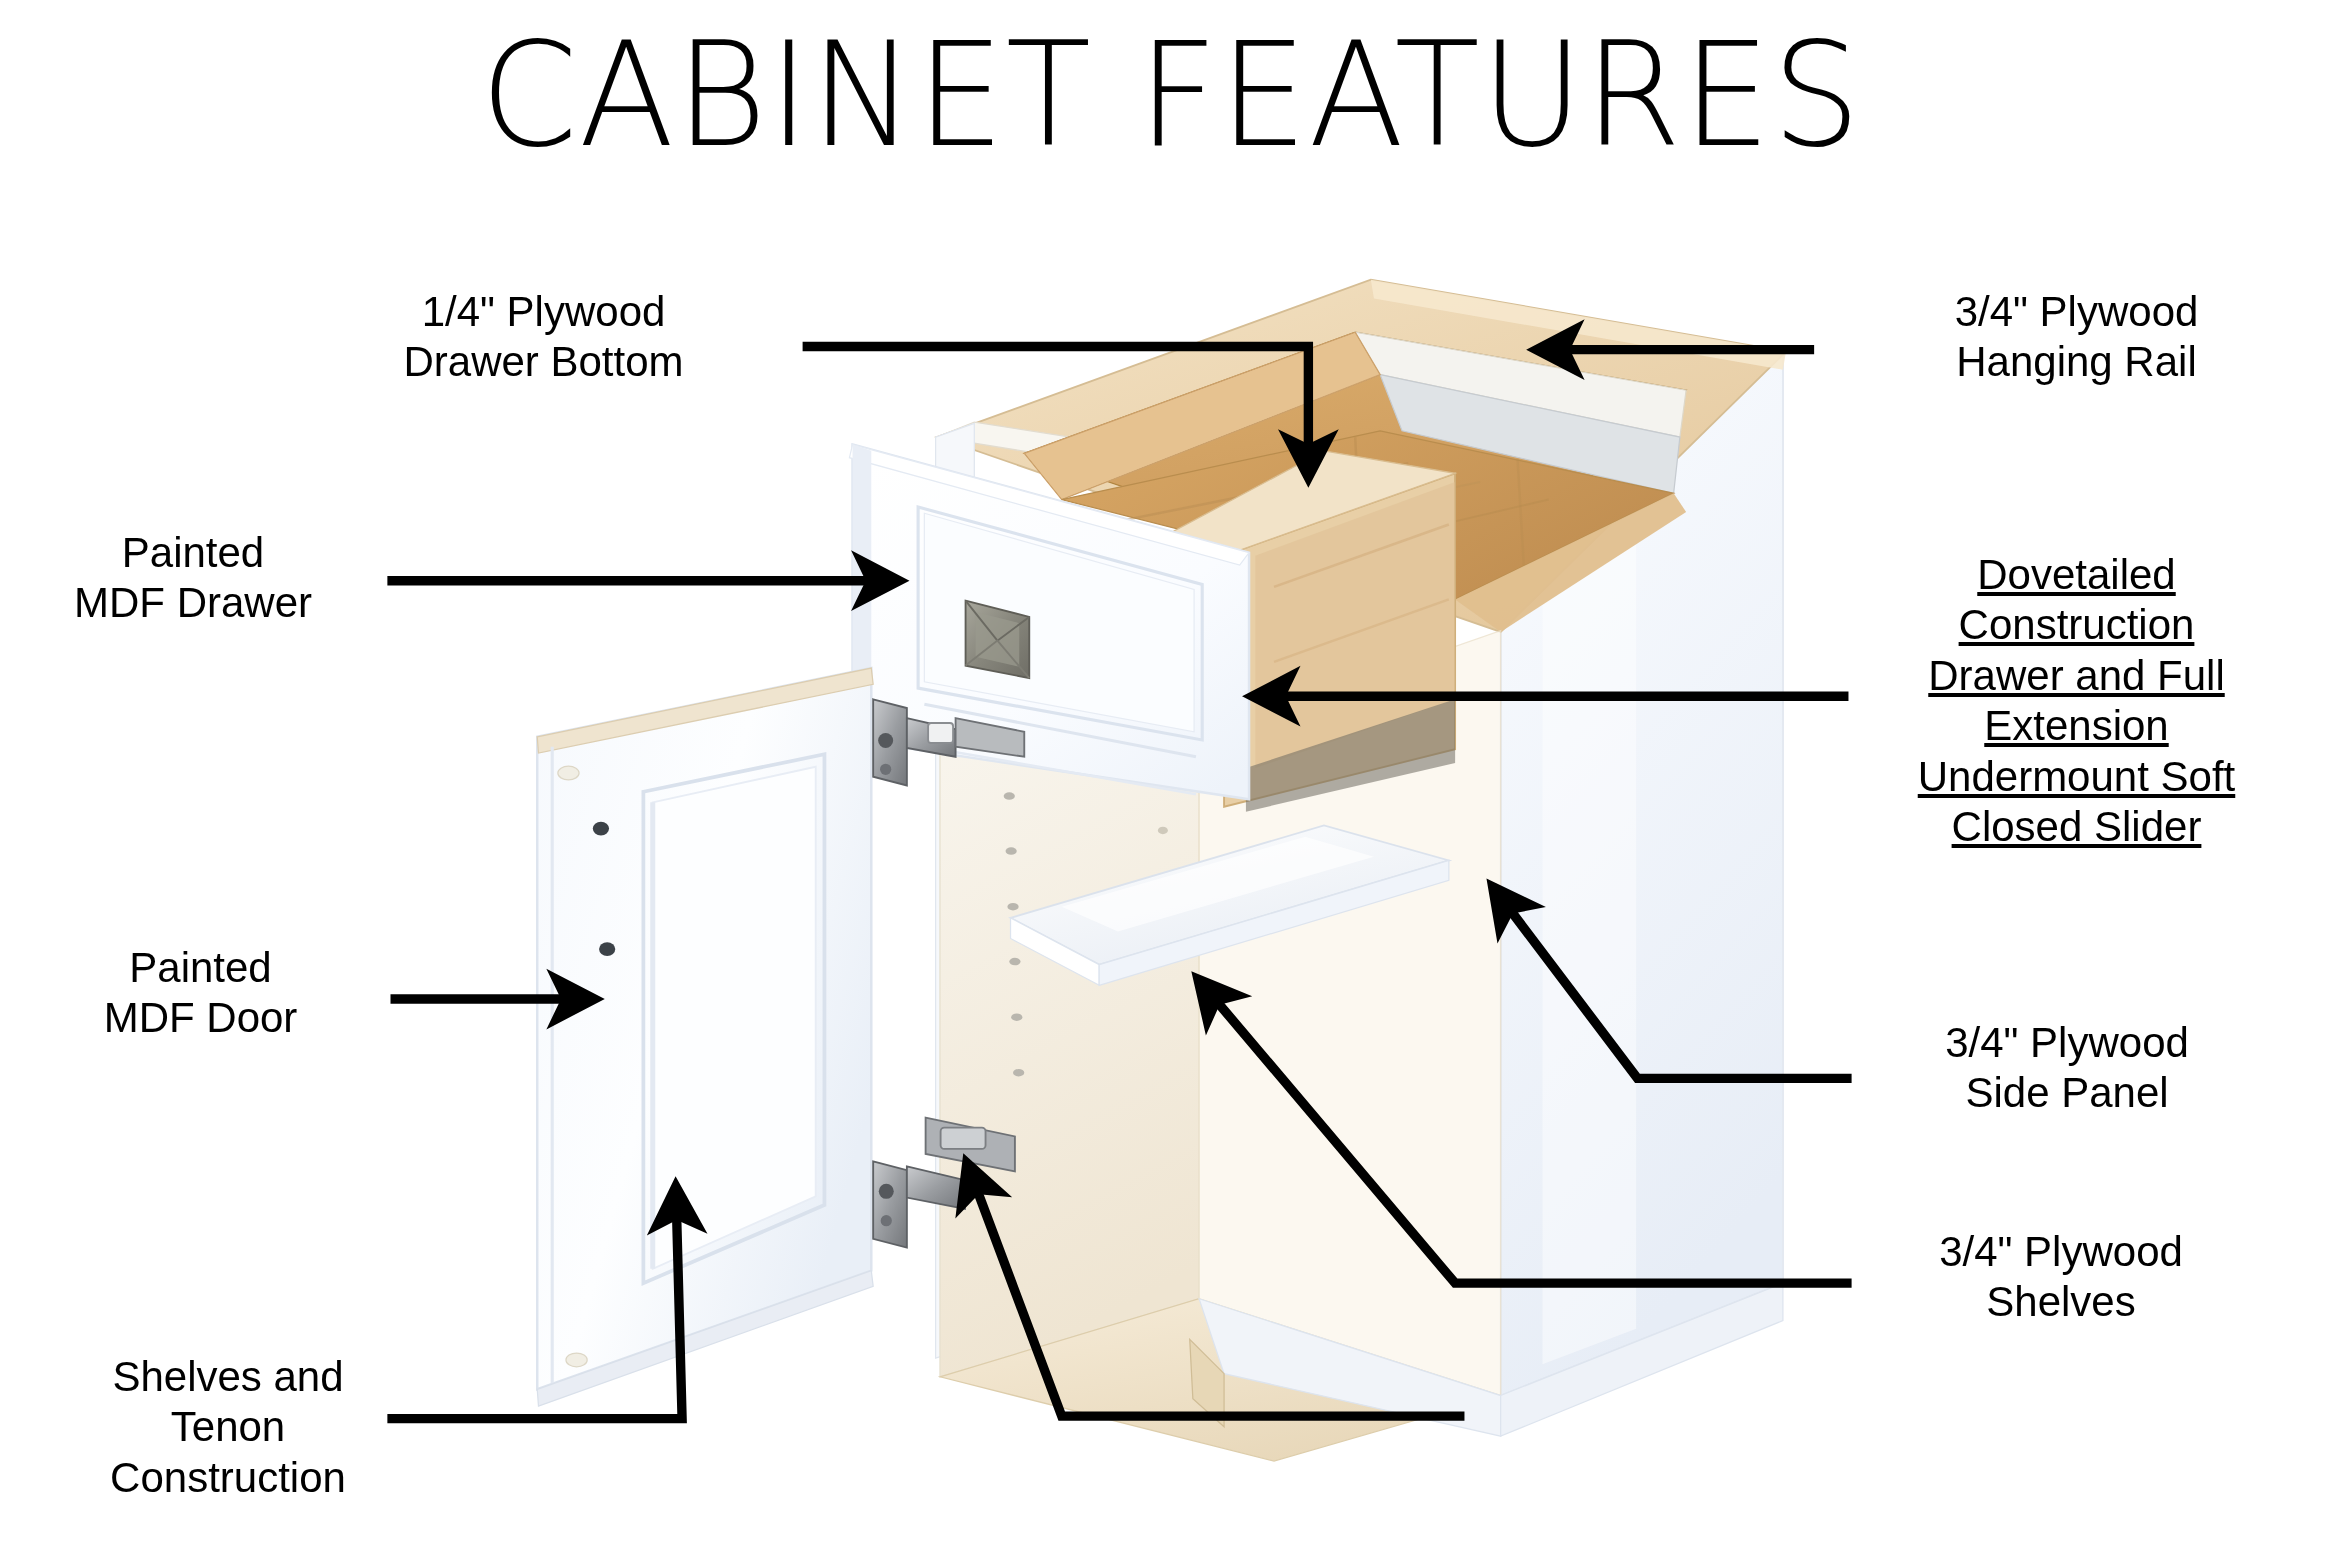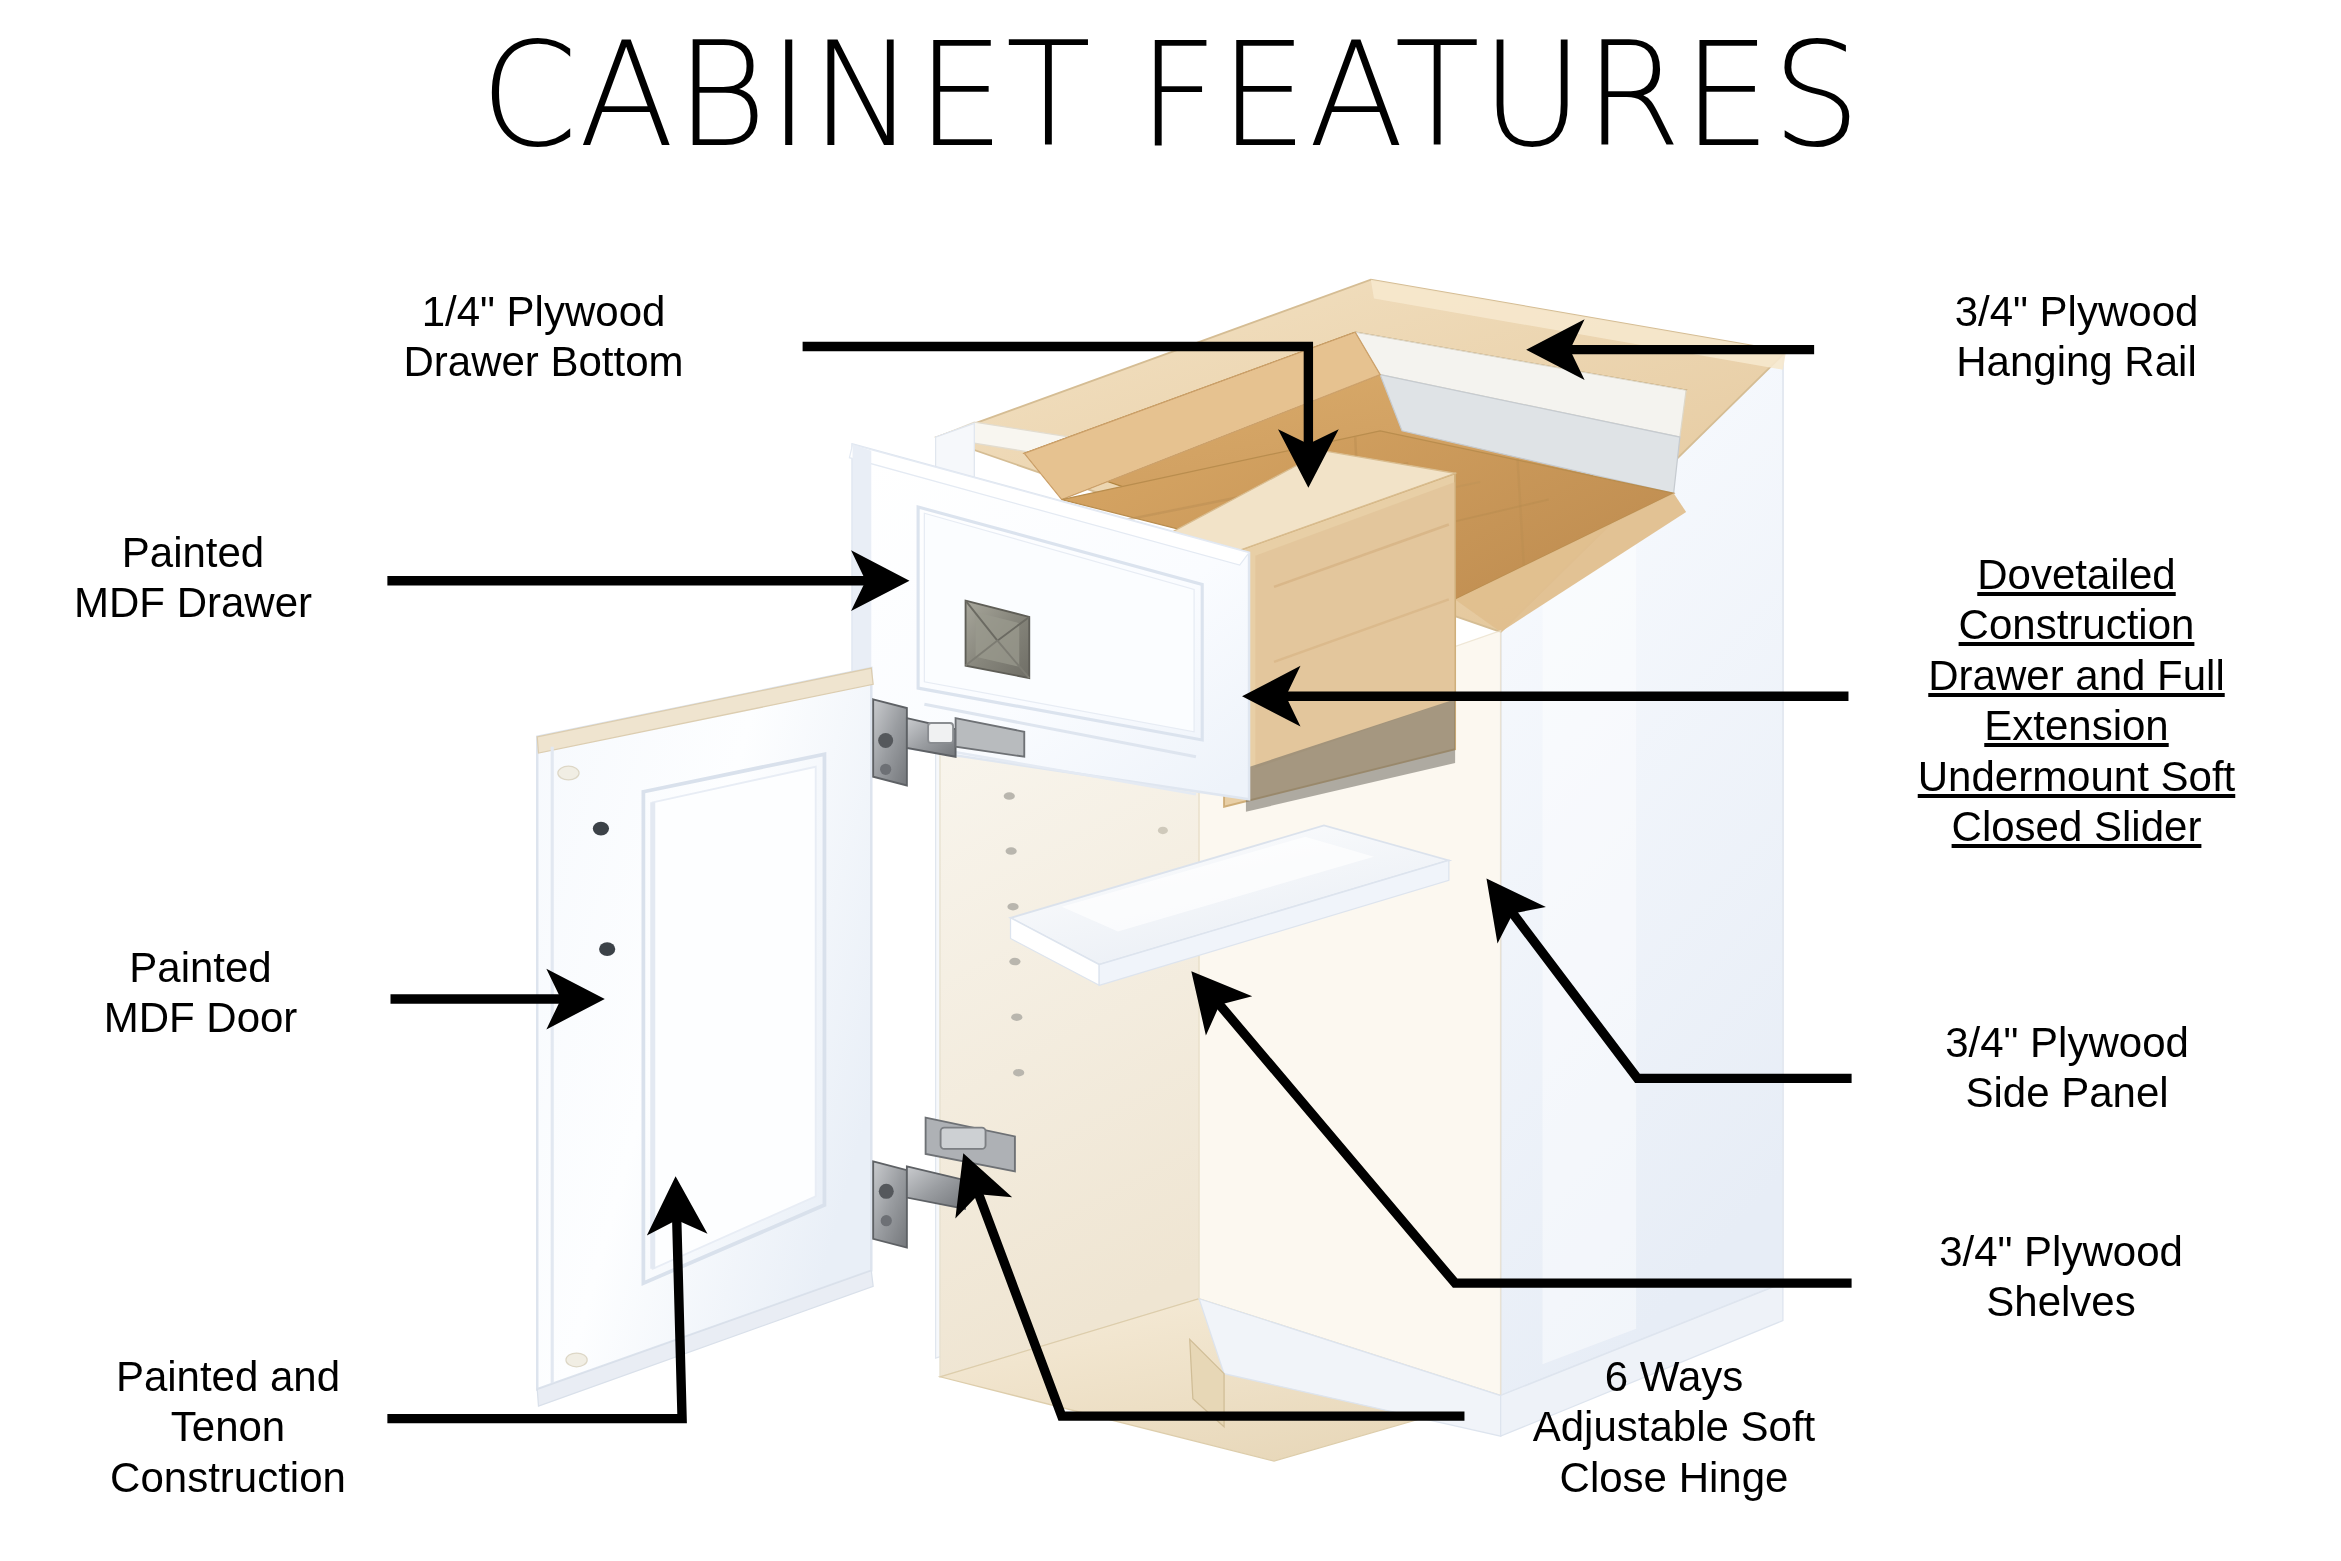--- a/index.html
+++ b/index.html
@@ -292,22 +292,19 @@
 
   <div class="label" style="left:66px;top:943px;width:269px;">Painted
 MDF Door</div>
 
   <div class="label" style="left:1861px;top:1018px;width:412px;">3/4" Plywood
 Side Panel</div>
 
   <div class="label" style="left:1861px;top:1227px;width:400px;">3/4" Plywood
 Shelves</div>
 
-  <div class="label" style="left:53px;top:1352px;width:350px;">Painted and
+  <div class="label" style="left:53px;top:1352px;width:350px;">Shelves and
 Tenon
 Construction</div>
 
-  <div class="label" style="left:1474px;top:1352px;width:400px;">6 Ways
-Adjustable Soft
-Close Hinge</div>
 
 </div>
 
 
 </body></html>

